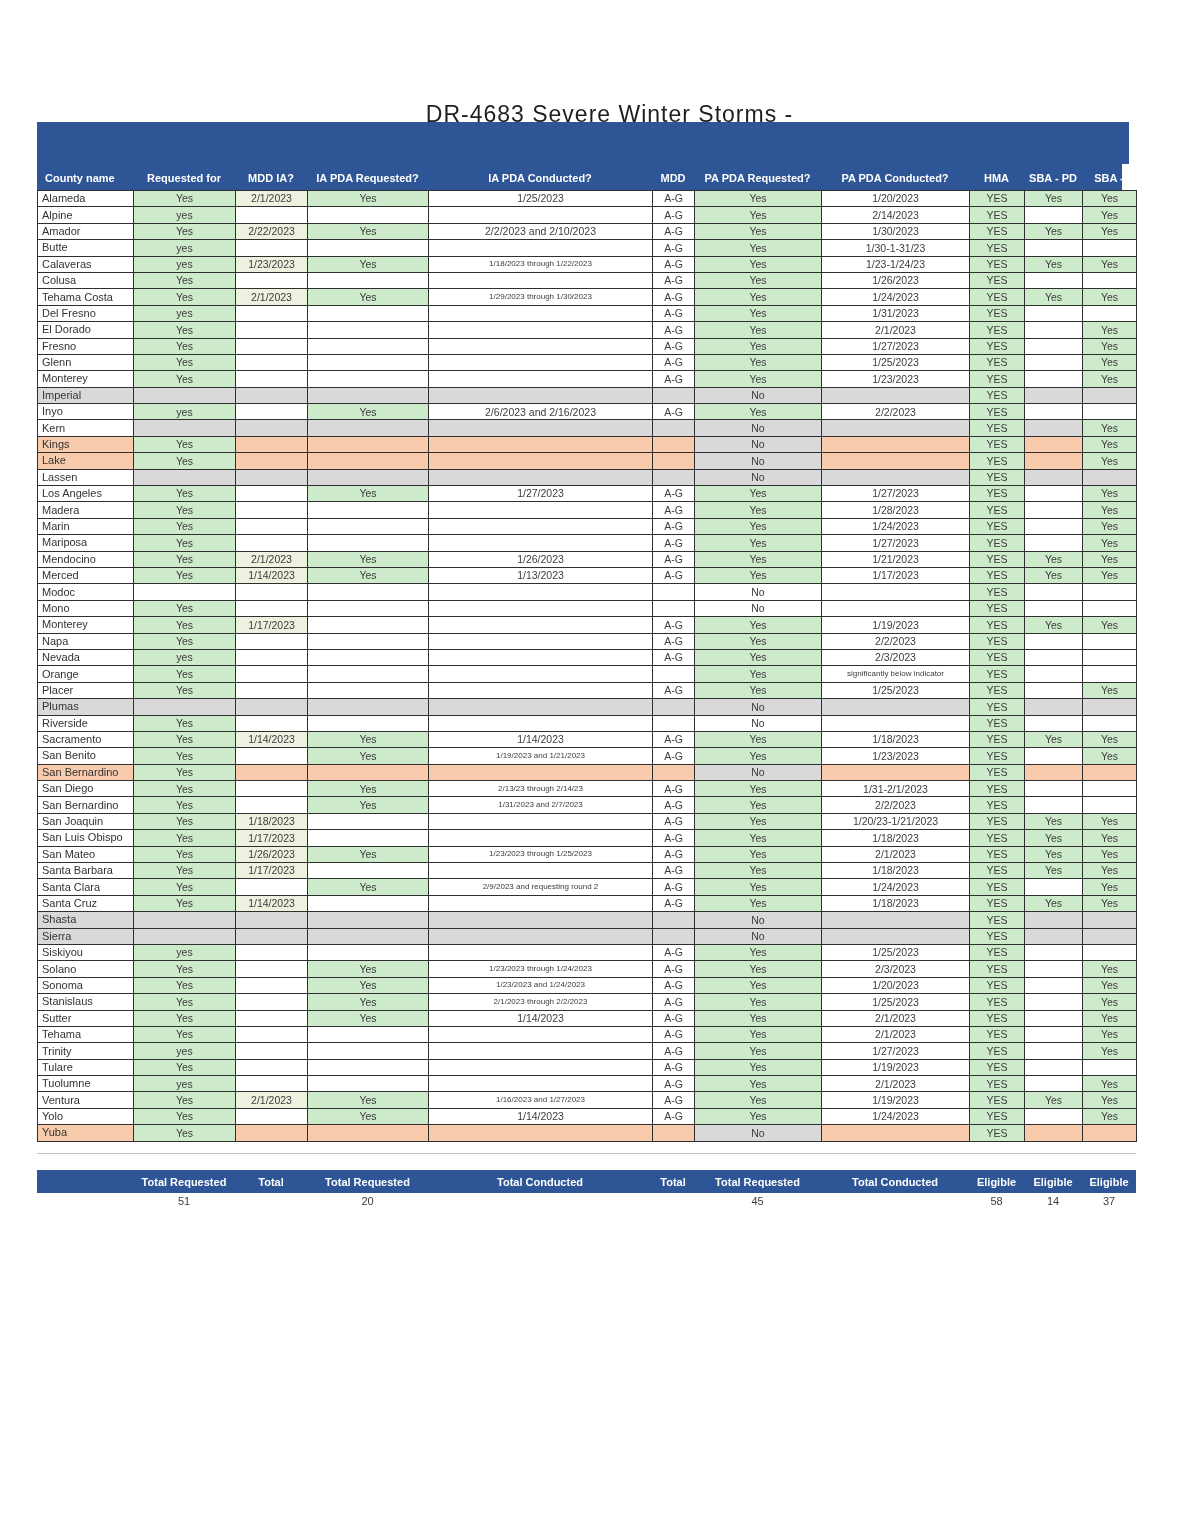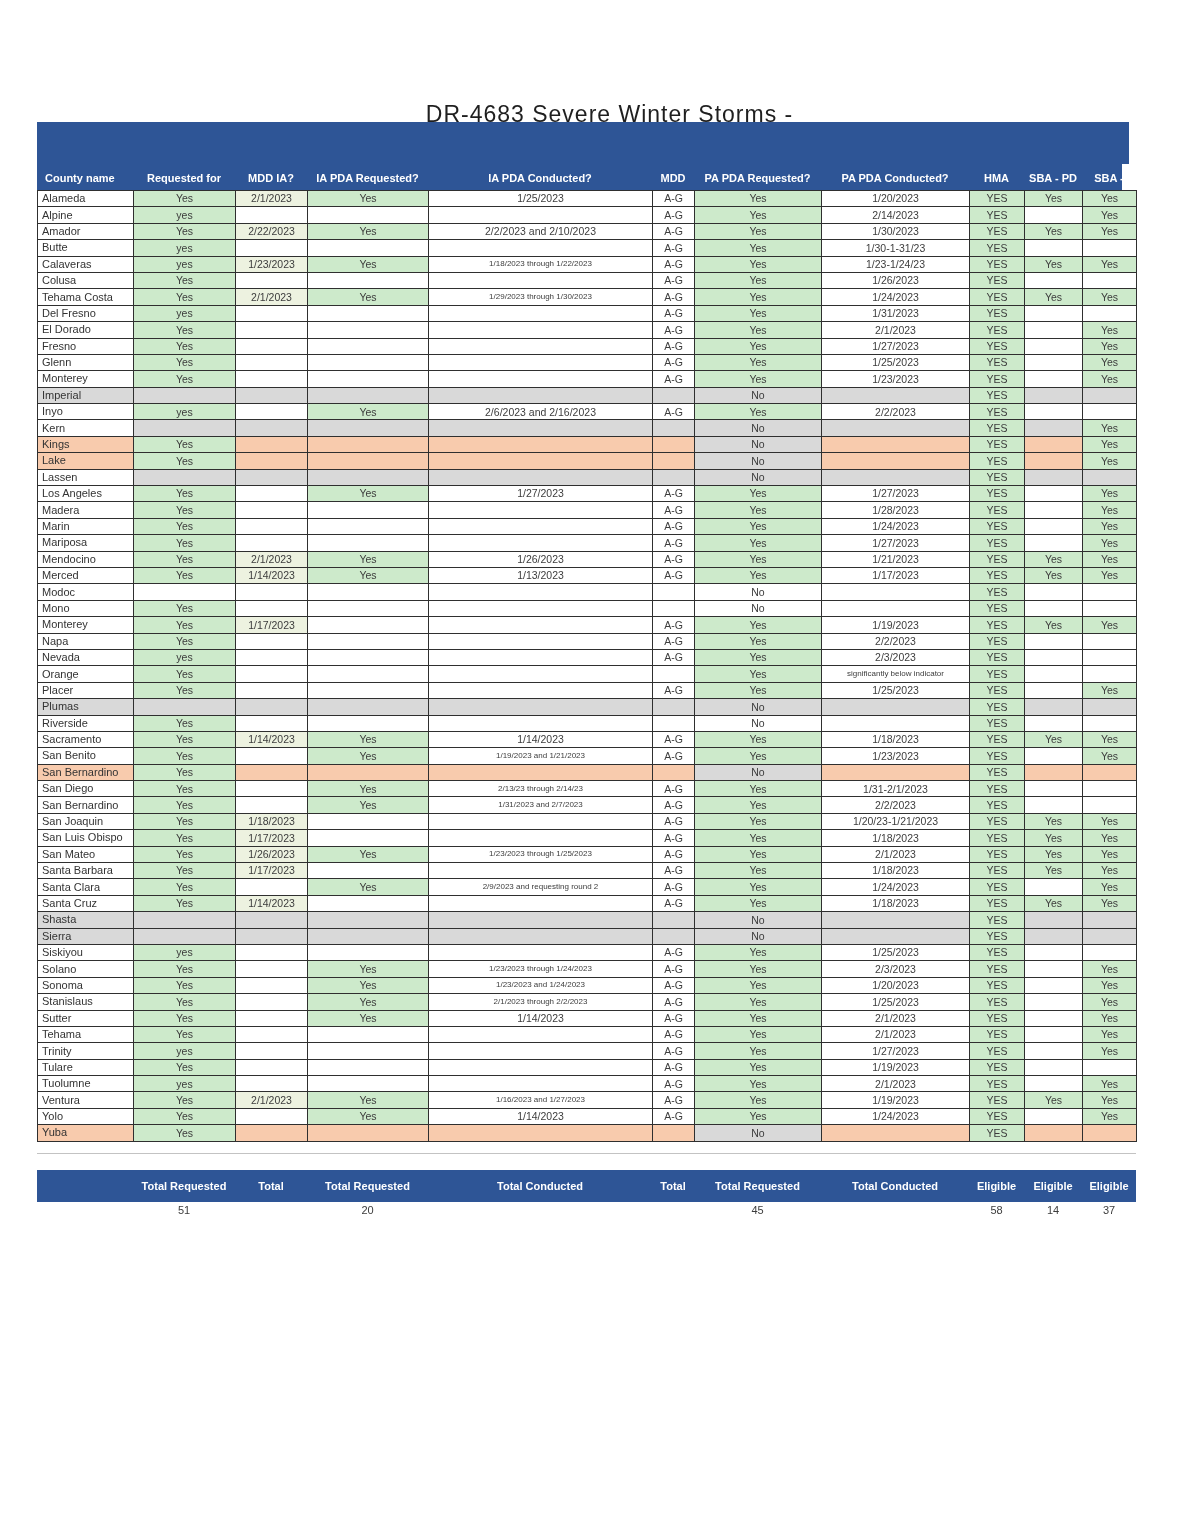--- a/index.html
+++ b/index.html
@@ -59,21 +59,21 @@
   
   .totals-table{
     position:absolute;top:1170px;left:37px;width:1099px;
     border-collapse:collapse;table-layout:fixed;
   }
   .totals-table td{
     padding:0 1px;text-align:center;overflow:hidden;white-space:nowrap;
   }
   .totals-table tr.band td{
     background:var(--blue,#2e5596);color:#ffffff;font-weight:bold;
-    font-size:11px;height:32px;
+    font-size:11px;height:23px;
   }
   .totals-table tr.vals td{
     color:#3c3c3c;font-size:11px;height:17px;vertical-align:top;padding-top:2px;
   }
 </style>
 </head>
 <body>
 
 <h1 class="page-title">DR-4683 Severe Winter Storms -</h1>
 

